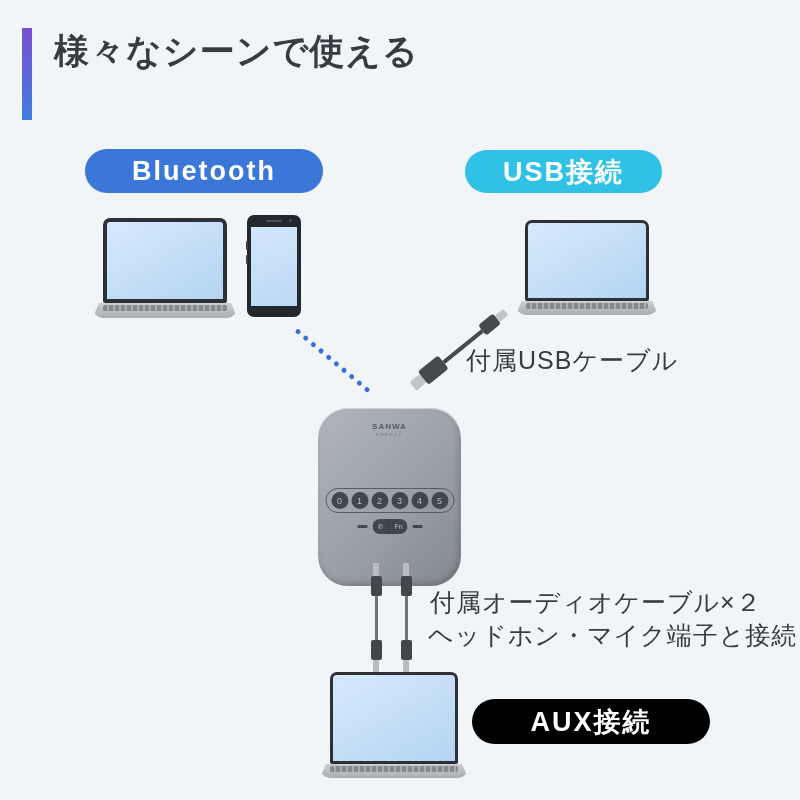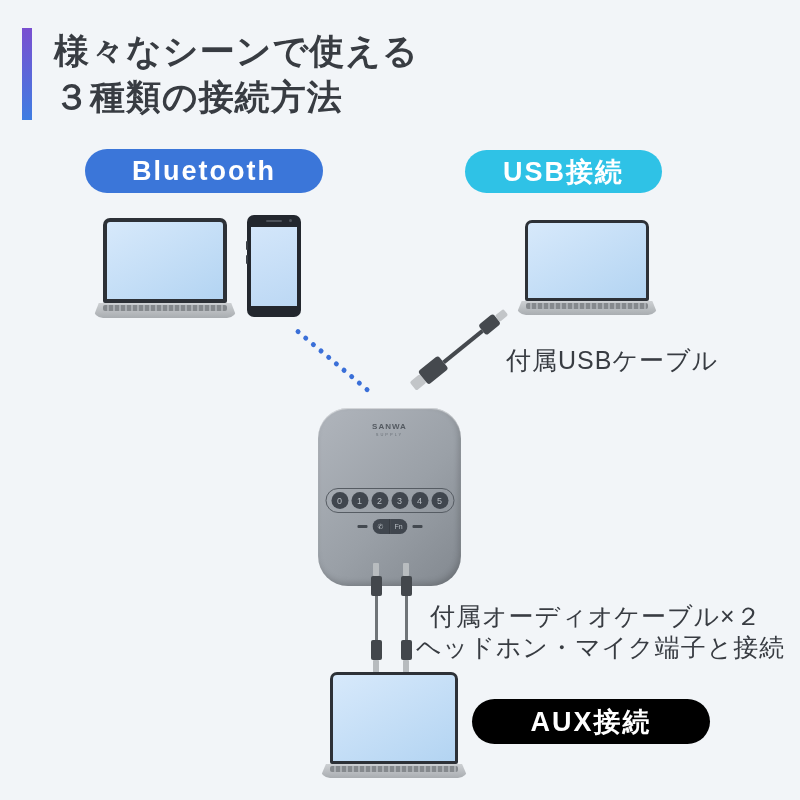--- a/index.html
+++ b/index.html
@@ -63,34 +63,33 @@
   .dev-key{width:17px;height:15px;background:#40464e;color:#b9bfc5;font-size:7px;
     display:flex;align-items:center;justify-content:center;}
   .dev-key.left{border-right:1px solid #2c3137;}
   
   .audio-cable{position:absolute;top:563px;width:12px;display:flex;flex-direction:column;align-items:center;}
   .ac-tip{width:6px;height:13px;background:#b8bcbf;border-radius:1px;}
   .ac-body{width:11px;height:20px;background:#43474c;border-radius:2px;}
   .ac-line{width:3px;height:44px;background:#6f7478;}
   
   .note{position:absolute;color:#383c42;font-size:25px;letter-spacing:1px;}
-  .note-usb{left:506px;top:344px;}
-  .note-audio1{left:430px;top:586px;margin-top:14px;}
-  .note-audio2{left:416px;top:619px;margin-top:12px;}
+  .note-usb{left:466px;top:344px;}
+  .note-audio1{left:430px;top:586px;}
+  .note-audio2{left:428px;top:619px;}
 </style>
 </head>
 <body>
 
 <div class="stage">
 
   <div class="title-block">
     <div class="title-accent"></div>
     <div class="title-lines">
       <div>様々なシーンで使える</div>
-      <div>３種類の接続方法</div>
     </div>
   </div>
 
   <div class="badge badge-bluetooth" style="background: rgb(59, 118, 217);">
     <span>Bluetooth</span>
   </div>
   <div class="badge badge-usb" style="background: rgb(47, 194, 230);">
     <span>USB接続</span>
   </div>
   <div class="badge badge-aux" style="background: #000000;">

